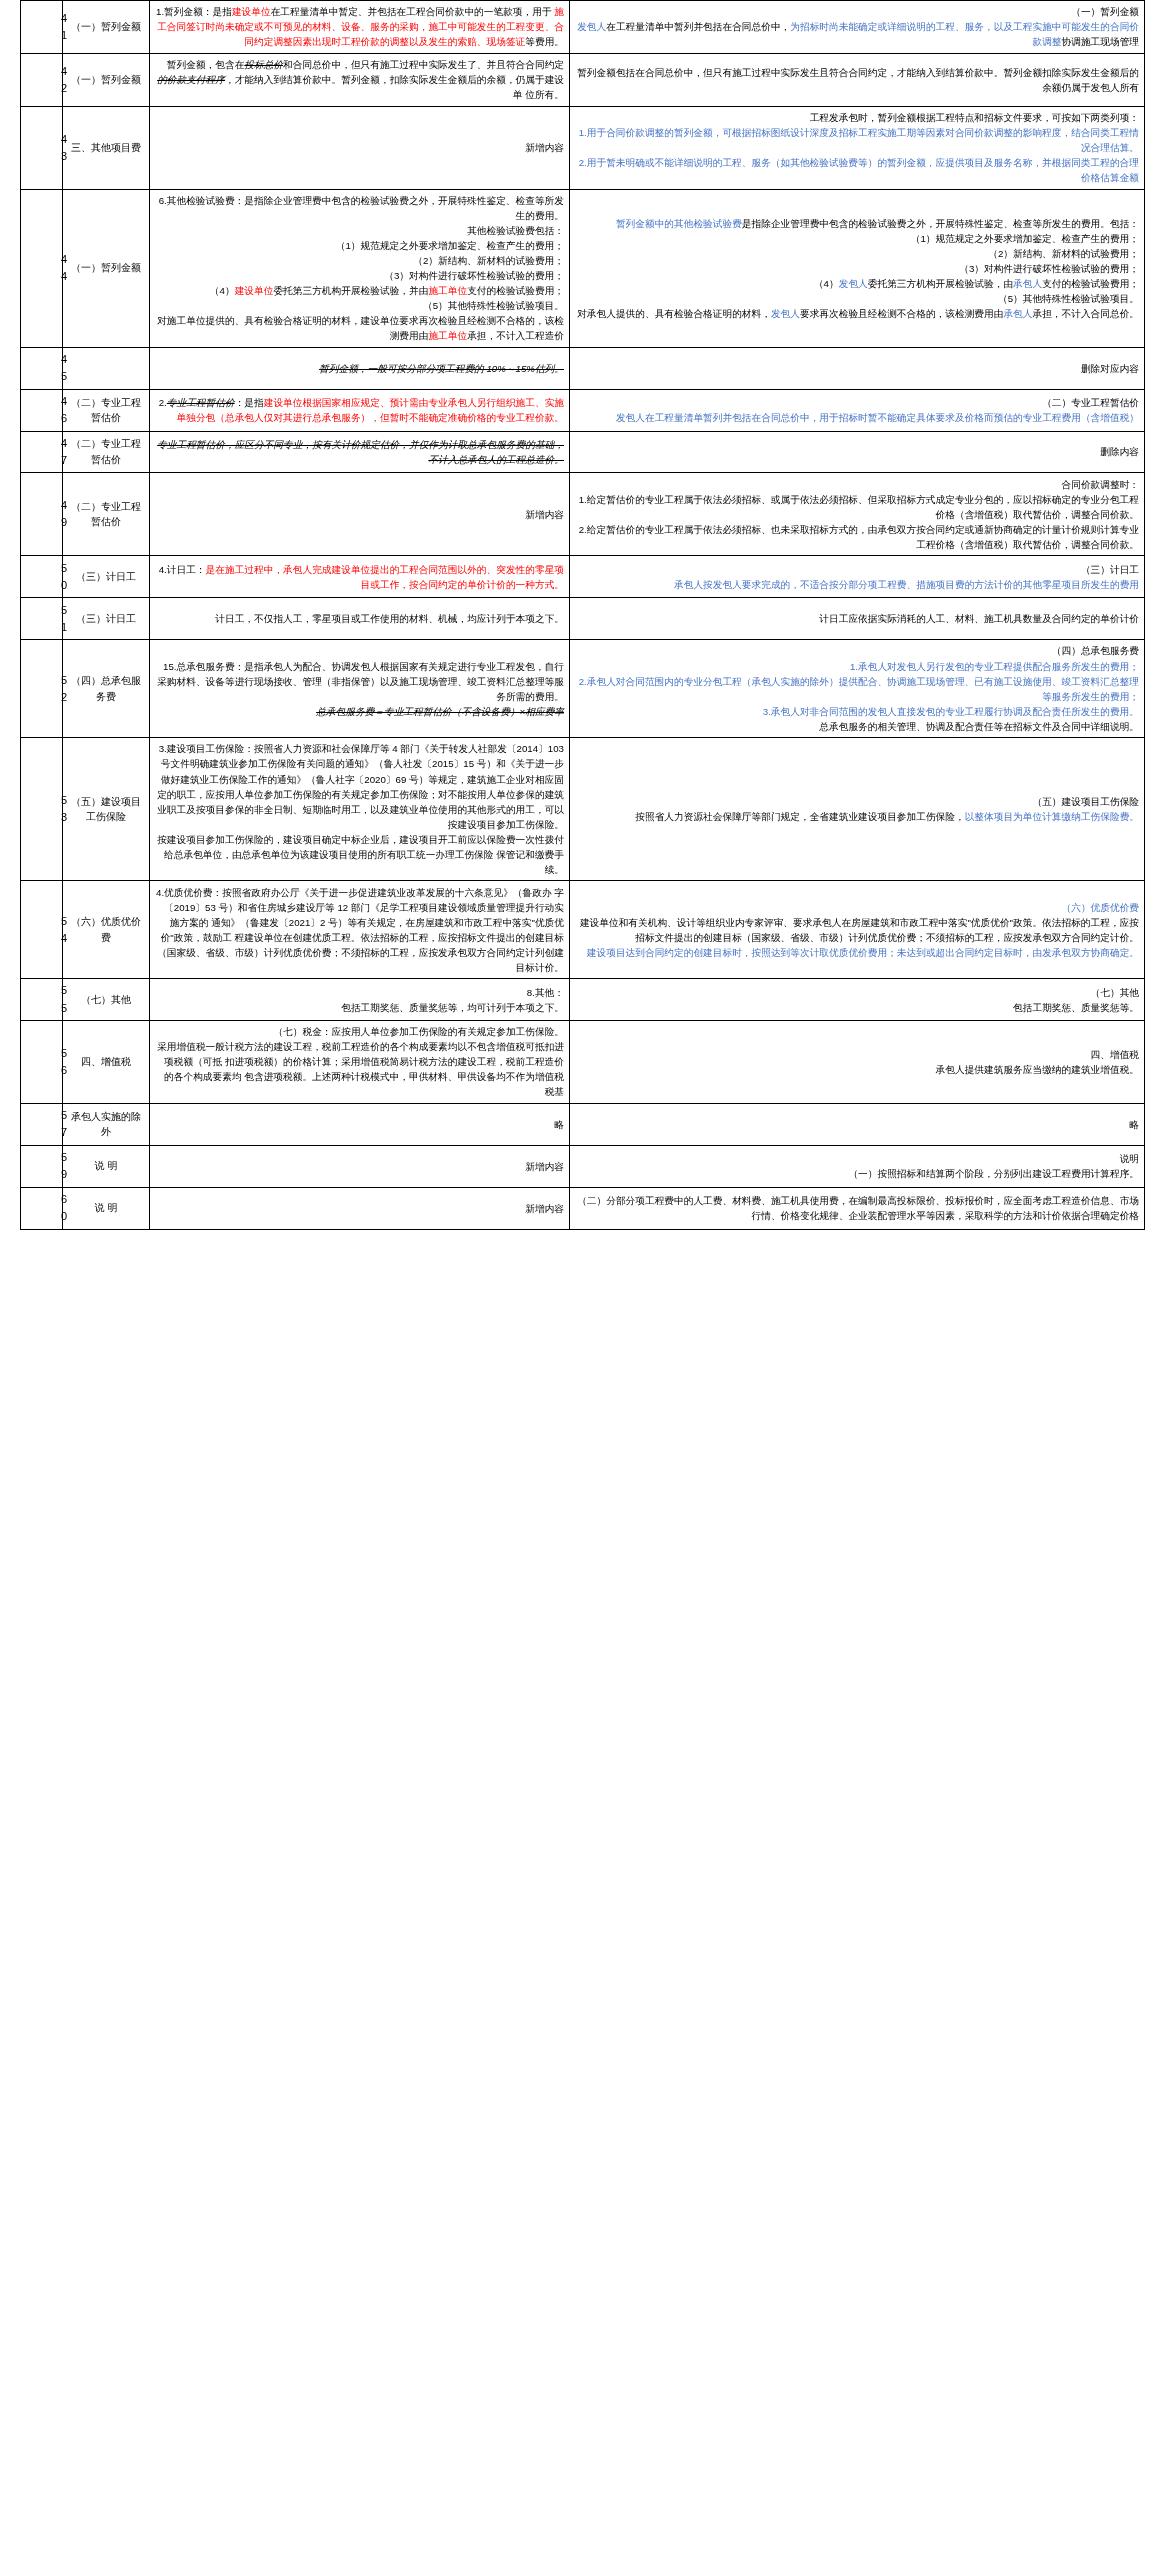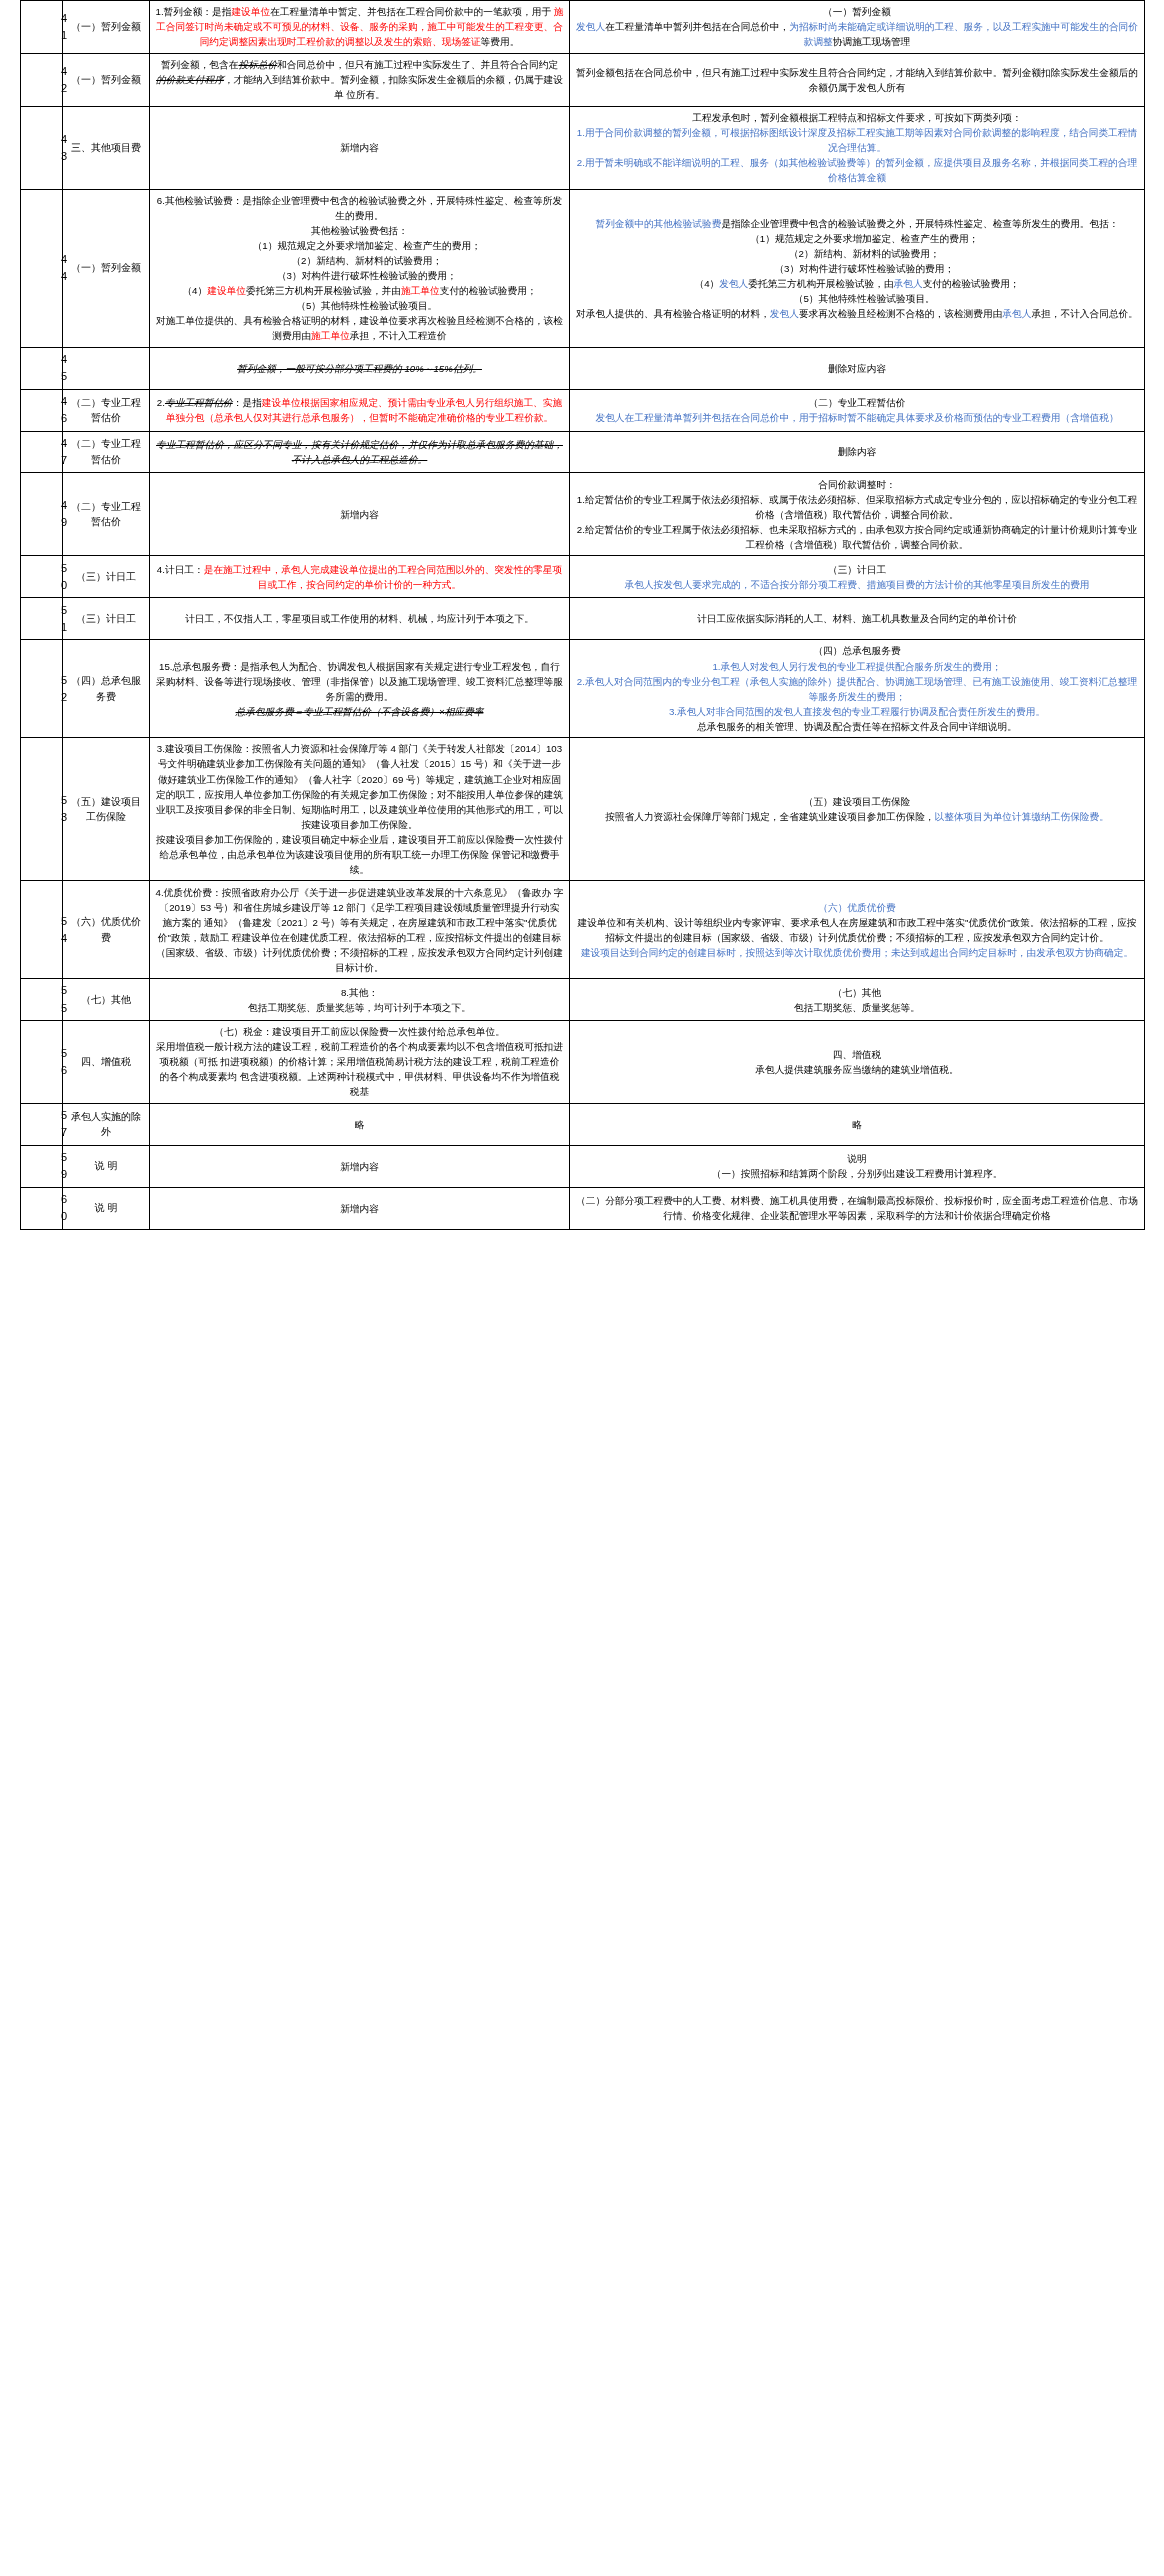--- a/index.html
+++ b/index.html
@@ -23,21 +23,21 @@
     border:0.8px solid #000;
     vertical-align:middle;
     padding:3.4px 5px;
     font-size:9.7px;
     line-height:1.55;
     word-break:break-all;
     overflow-wrap:anywhere;
   }
   td.no{text-align:center;font-size:11px;vertical-align:middle;padding-left:40px;}
   td.sec{text-align:center;font-size:10px;vertical-align:middle;}
-  td.old,td.new{text-align:center;}
+  td.old,td.new{text-align:right;}
   .blk{color:#000;}
   .red{color:#ff0000;}
   .blue{color:#4472c4;}
   .strike{text-decoration:line-through;font-style:italic;}
   .p{margin:0;}
   .ind{padding-left:1.6em;text-indent:-0.1em;}
 </style>
 </head>
 <body>
 
@@ -218,21 +218,21 @@
           </td>
           <td class="new">
             <div class="p"><span class="blk">（七）其他</span></div>
             <div class="p"><span class="blk">包括工期奖惩、质量奖惩等。</span></div>
           </td>
         </tr>
         <tr>
           <td class="no">56</td>
           <td class="sec">四、增值税</td>
           <td class="old">
-            <div class="p"><span class="blk">（七）税金：建设项目开工前应以保险费一次性拨付给总承包单位。</span></div>
+            <div class="p"><span class="blk">（七）税金：应按用人单位参加工伤保险的有关规定参加工伤保险。</span></div>
             <div class="p"><span class="blk">采用增值税一般计税方法的建设工程，税前工程造价的各个构成要素均以不包含增值税可抵扣进项税额（可抵 扣进项税额）的价格计算；采用增值税简易计税方法的建设工程，税前工程造价的各个构成要素均 包含进项税额。上述两种计税模式中，甲供材料、甲供设备均不作为增值税税基</span></div>
           </td>
           <td class="new">
             <div class="p"><span class="blk">四、增值税</span></div>
             <div class="p"><span class="blk">承包人提供建筑服务应当缴纳的建筑业增值税。</span></div>
           </td>
         </tr>
         <tr>
           <td class="no">57</td>
           <td class="sec">承包人实施的除外</td>

